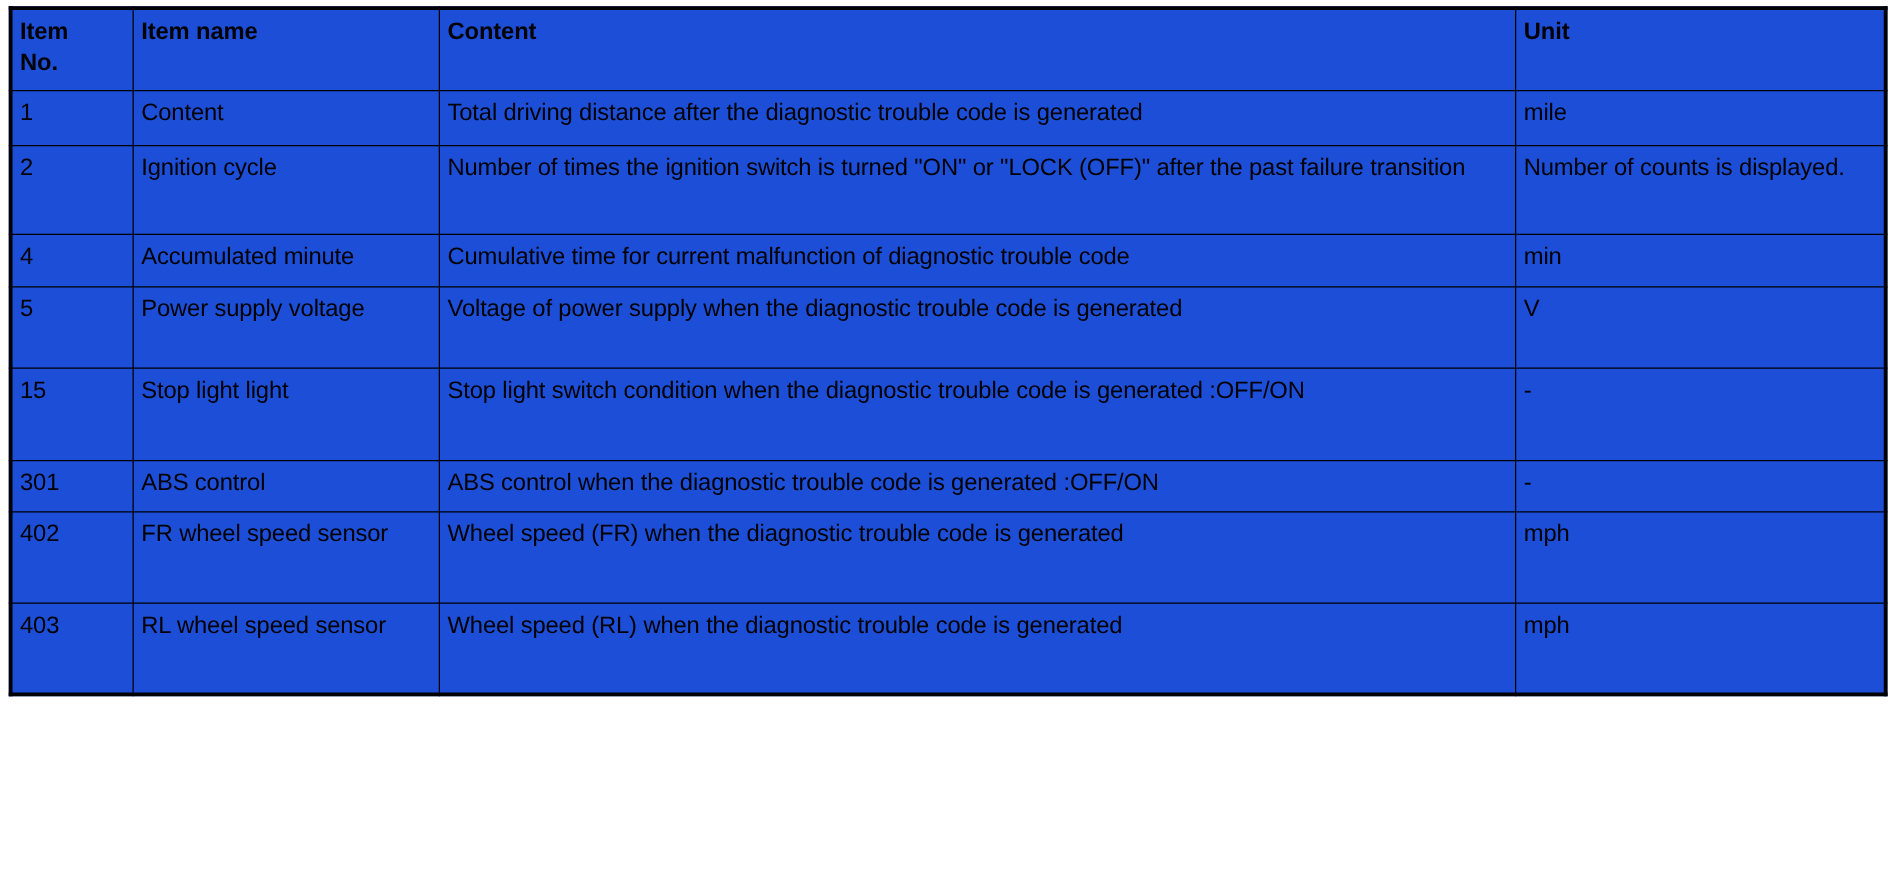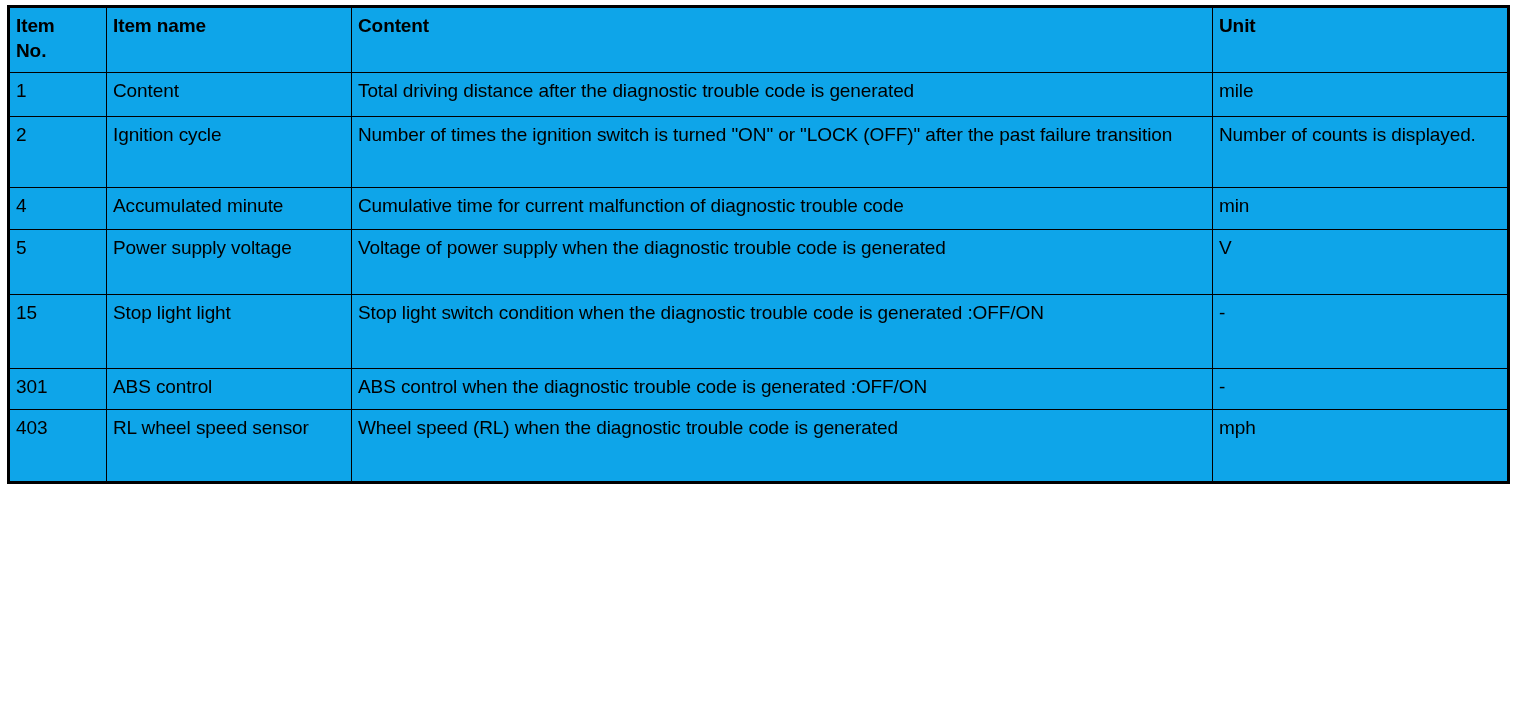--- a/index.html
+++ b/index.html
@@ -20,21 +20,21 @@
     left: 7px;
     top: 5px;
     width: 1506px;
     height: 700px;
     box-sizing: border-box;
   }
   table.ff-table {
     border-collapse: collapse;
     width: 1398px;
     table-layout: fixed;
-    background: #0ea5e9;
+    background: #1d4ed8;
     border: 3px solid #000000;
   }
   table.ff-table td,
   table.ff-table th {
     border: 1px solid #000000;
     vertical-align: top;
     padding: 5px 6px 4px 6px;
     font-size: 19px;
     line-height: 1.32;
     font-weight: normal;
@@ -113,20 +113,26 @@
         <td>Stop light switch condition when the diagnostic trouble code is generated :OFF/ON</td>
         <td>-</td>
       </tr>
       <tr class="h-41">
         <td>301</td>
         <td>ABS control</td>
         <td>ABS control when the diagnostic trouble code is generated :OFF/ON</td>
         <td>-</td>
       </tr>
       <tr class="h-73">
+        <td>402</td>
+        <td>FR wheel speed sensor</td>
+        <td>Wheel speed (FR) when the diagnostic trouble code is generated</td>
+        <td>mph</td>
+      </tr>
+      <tr class="h-73">
         <td>403</td>
         <td>RL wheel speed sensor</td>
         <td>Wheel speed (RL) when the diagnostic trouble code is generated</td>
         <td>mph</td>
       </tr>
     </tbody>
   </table>
 </div>
 
 </body></html>

